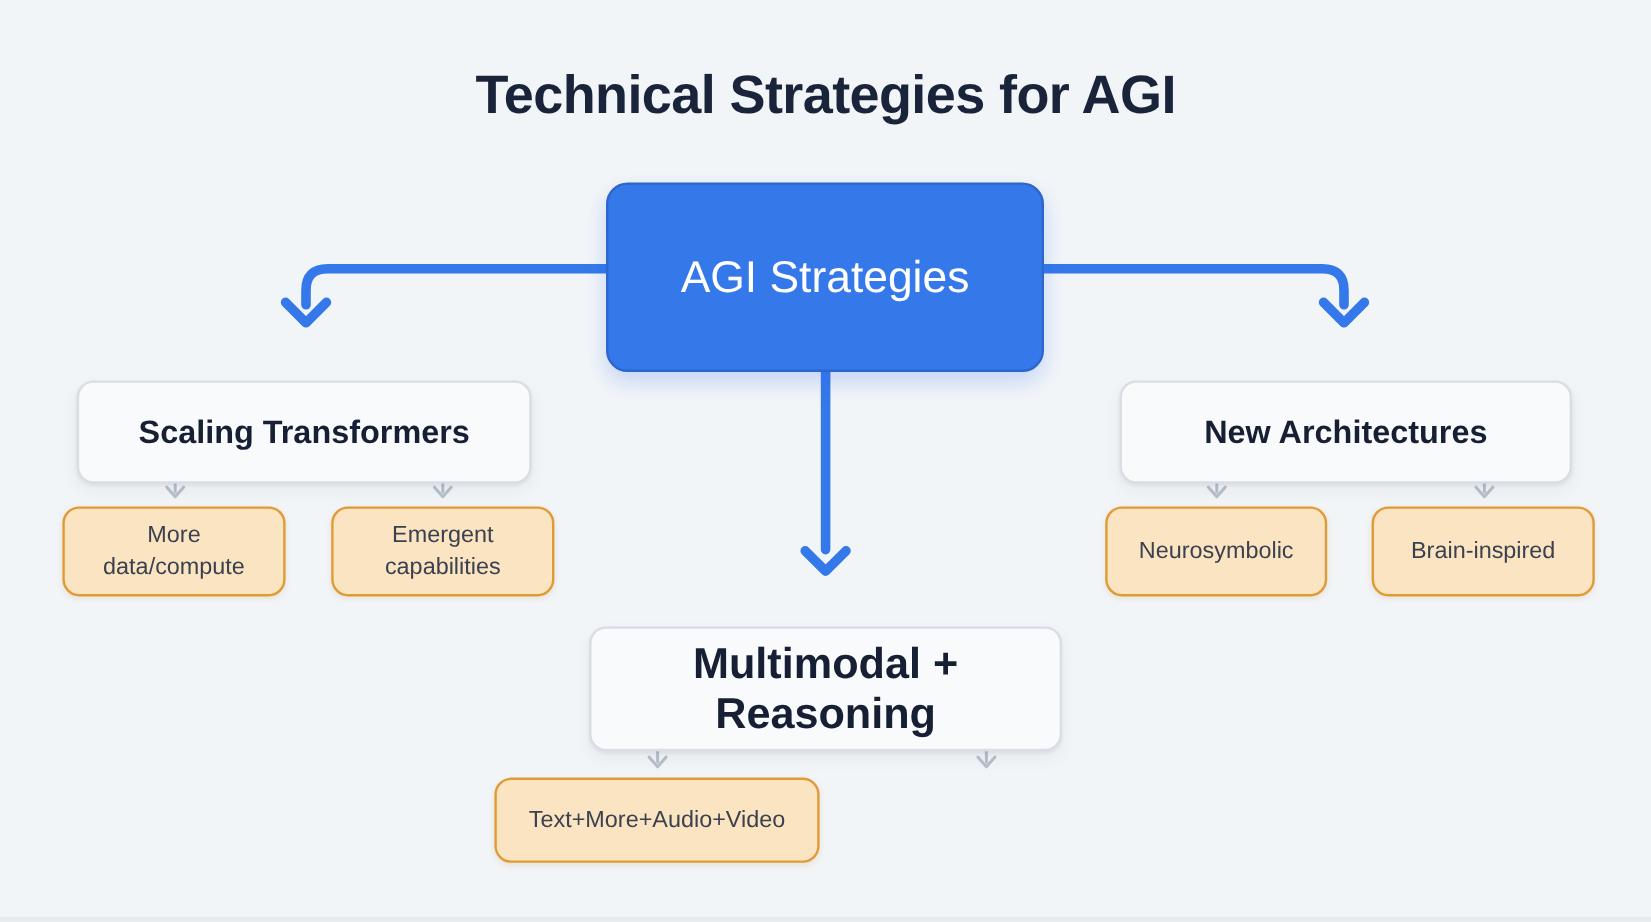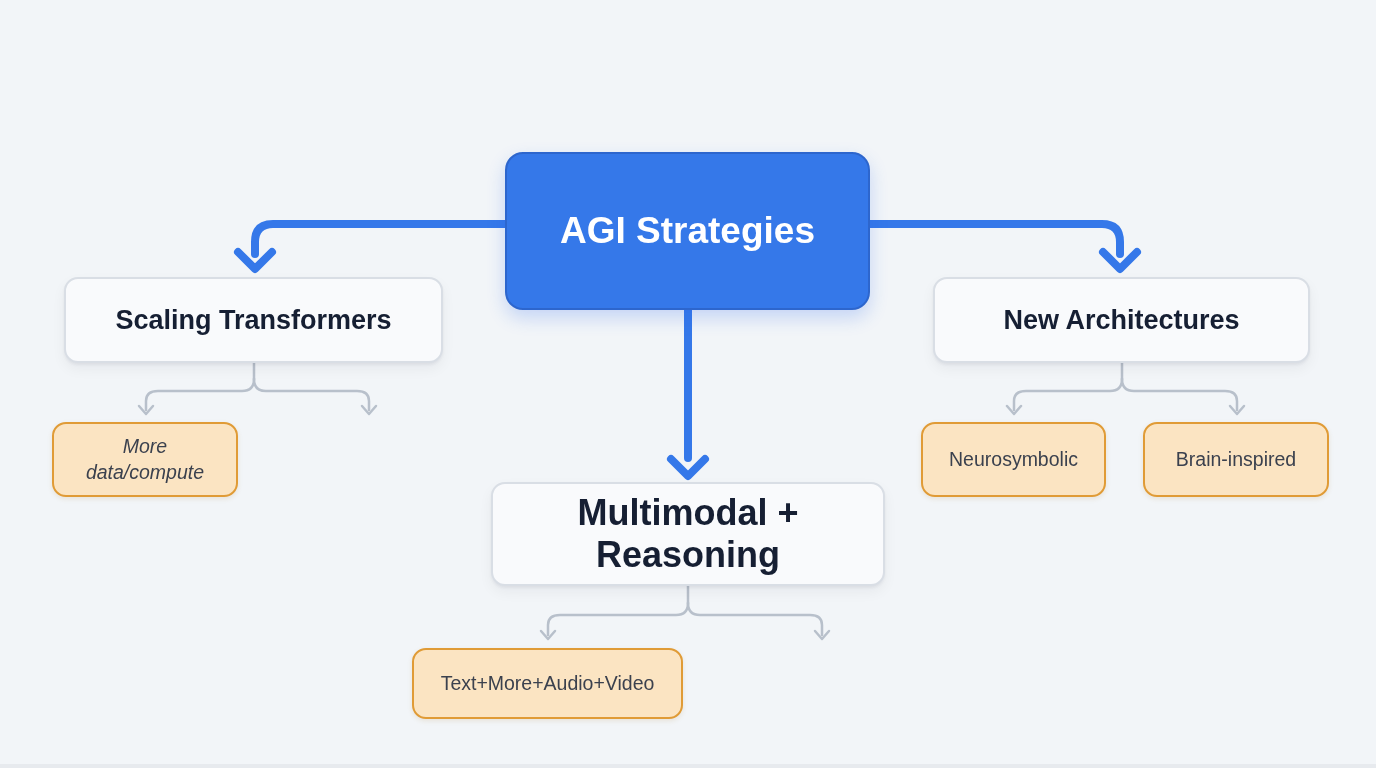--- a/index.html
+++ b/index.html
@@ -64,57 +64,59 @@
     justify-content:center;
     text-align:center;
     border-radius:14px;
   }
   .node-root{
     background:var(--accent-blue);
     border:2px solid var(--accent-blue-border);
     border-radius:18px;
     color:var(--root-text);
     font-size:37px;
-    font-weight:700;
+    font-weight:400;
     box-shadow:0 8px 18px rgba(37,99,235,.22);
   }
   .node-branch{
     background:var(--node-bg);
     border:2px solid var(--node-border);
     color:var(--node-text);
     font-weight:700;
     box-shadow:0 2px 3px rgba(15,23,42,.05),0 6px 14px rgba(15,23,42,.05);
+    margin-top:40px;
   }
   .node-leaf{
     background:var(--leaf-bg);
     border:2.5px solid var(--leaf-border);
     color:var(--leaf-text);
     font-size:19.5px;
     font-weight:400;
     line-height:1.3;
     box-shadow:0 2px 5px rgba(173,119,32,.14);
     padding:6px 12px;
   }
   
   .pos-root       {left:505px; top:152px; width:365px; height:158px;}
   .pos-scaling    {left:64px;  top:277px; width:379px; height:86px;  font-size:27px;}
   .pos-newarch    {left:933px; top:277px; width:377px; height:86px;  font-size:27px;}
   .pos-multimodal {left:491px; top:482px; width:394px; height:104px; font-size:36px;}
-  .pos-moredata   {left:52px;  top:422px; width:186px; height:75px;font-style:italic;}
+  .pos-moredata   {left:52px;  top:422px; width:186px; height:75px;}
   .pos-emergent   {left:276px; top:422px; width:186px; height:75px;}
   .pos-neurosym   {left:921px; top:422px; width:185px; height:75px;}
   .pos-brain      {left:1143px;top:422px; width:186px; height:75px;}
   .pos-textimage  {left:412px; top:648px; width:271px; height:71px;}
   .pos-cot        {left:715px; top:648px; width:215px; height:71px;}
 </style>
 </head>
 <body>
 
 <div class="canvas">
 
+  <h1 class="title">Technical Strategies for AGI</h1>
 
   <svg class="connectors" viewBox="0 0 1376 768" xmlns="http://www.w3.org/2000/svg" aria-hidden="true">
 
     <g>
       <path class="stroke-blue" d="M 507 224 L 273 224 Q 255 224 255 242 L 255 254"></path>
       <path class="stroke-blue" d="M 238 252 L 255 269 L 272 252"></path>
     </g>
     <g>
       <path class="stroke-blue" d="M 868 224 L 1102 224 Q 1120 224 1120 242 L 1120 254"></path>
       <path class="stroke-blue" d="M 1103 252 L 1120 269 L 1137 252"></path>
@@ -159,20 +161,23 @@
   <div class="node node-branch pos-multimodal">
     <span>Multimodal + Reasoning</span>
   </div>
   <div class="node node-branch pos-newarch">
     <span>New Architectures</span>
   </div>
 
   <div class="node node-leaf pos-moredata">
     <span>More data/compute</span>
   </div>
+  <div class="node node-leaf pos-emergent">
+    <span>Emergent capabilities</span>
+  </div>
   <div class="node node-leaf pos-textimage">
     <span>Text+More+Audio+Video</span>
   </div>
   <div class="node node-leaf pos-brain">
     <span>Brain-inspired</span>
   </div>
   <div class="node node-leaf pos-neurosym">
     <span>Neurosymbolic</span>
   </div>
 

